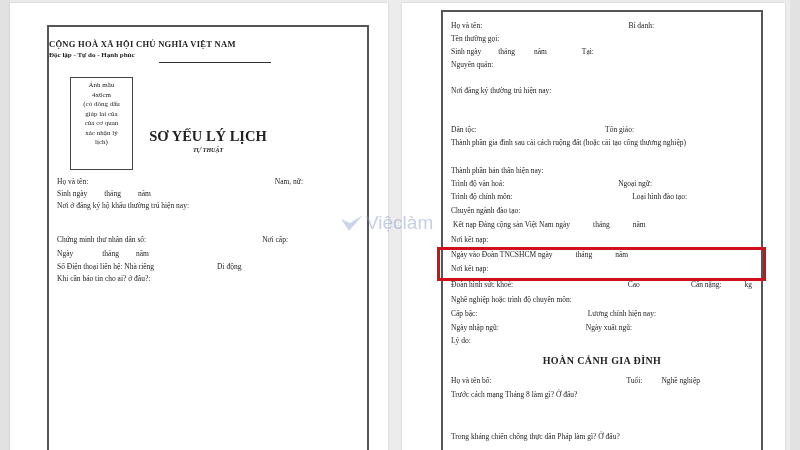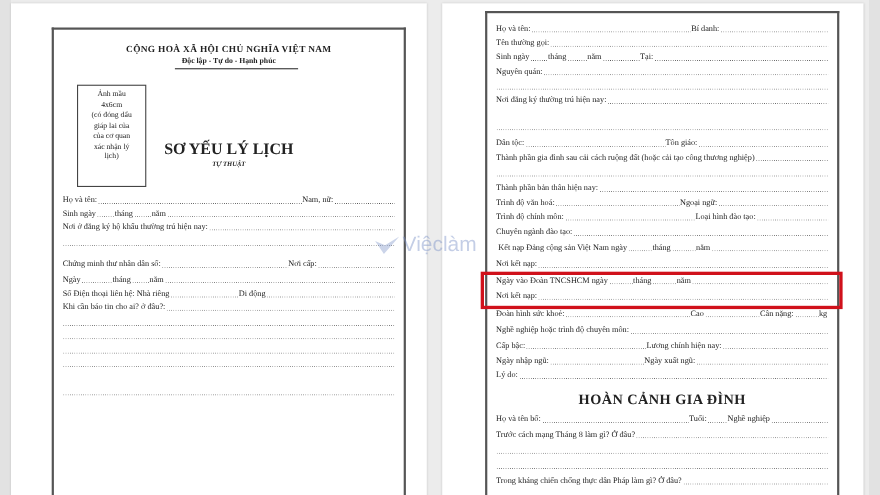--- a/index.html
+++ b/index.html
@@ -15,21 +15,21 @@
     }
     #page-left { left:10px; width:378px; height:460px; }
     #page-right { left:402px; width:383px; height:460px; }
     .frame {
       position:absolute; border:2px solid #555; border-bottom:none;
       box-sizing:border-box;
     }
     #page-left .frame { left:37px; top:22px; width:322px; height:440px; }
     #page-right .frame { left:39px; top:7px; width:322px; height:460px; }
 
-    .natl-header { position:absolute; left:0; right:0; text-align:center; }
+    .natl-header { position:absolute; left:0; right:0; }
     .natl-title { top:12px; font-size:8.5px; font-weight:bold; letter-spacing:0.3px; }
     .natl-motto { top:24px; font-size:7px; font-weight:bold; }
     .motto-underline { position:absolute; top:35px; left:110px; width:112px; height:1px; background:#333; }
 
     .photo-box {
       position:absolute; left:21px; top:50px; width:63px; height:93px;
       border:1px solid #444; box-sizing:border-box;
       font-size:7px; line-height:9.5px; text-align:center; padding-top:3px;
     }
     .doc-title { position:absolute; left:0; right:0; top:101px; text-align:center; font-size:14.5px; font-weight:bold; }
@@ -43,21 +43,21 @@
     .line .lbl { flex:none; padding-right:1px;margin-top:16px; }
     .line .dots {
       flex:1 1 auto; height:4px; margin-bottom:2px;
       background-image:radial-gradient(circle, #555 0.5px, transparent 0.6px);
       background-size:2px 2px; background-repeat:repeat-x; background-position:left bottom;
     }
     .line .dots.fixed { flex:none; }
 
     .section-title {
       position:absolute; left:0; right:0; text-align:center;
-      font-size:13px; font-weight:bold; letter-spacing:0.4px;
+      font-size:10px; font-weight:bold; letter-spacing:0.4px;
     }
 
     .highlight {
       position:absolute; left:437px; top:247px; width:329px; height:34px;
       border:3px solid #d0111b; box-sizing:border-box; background:transparent;
     }
 
     .watermark {
       position:absolute; left:340px; top:212px; display:flex; align-items:center;
       opacity:0.45; pointer-events:none;

